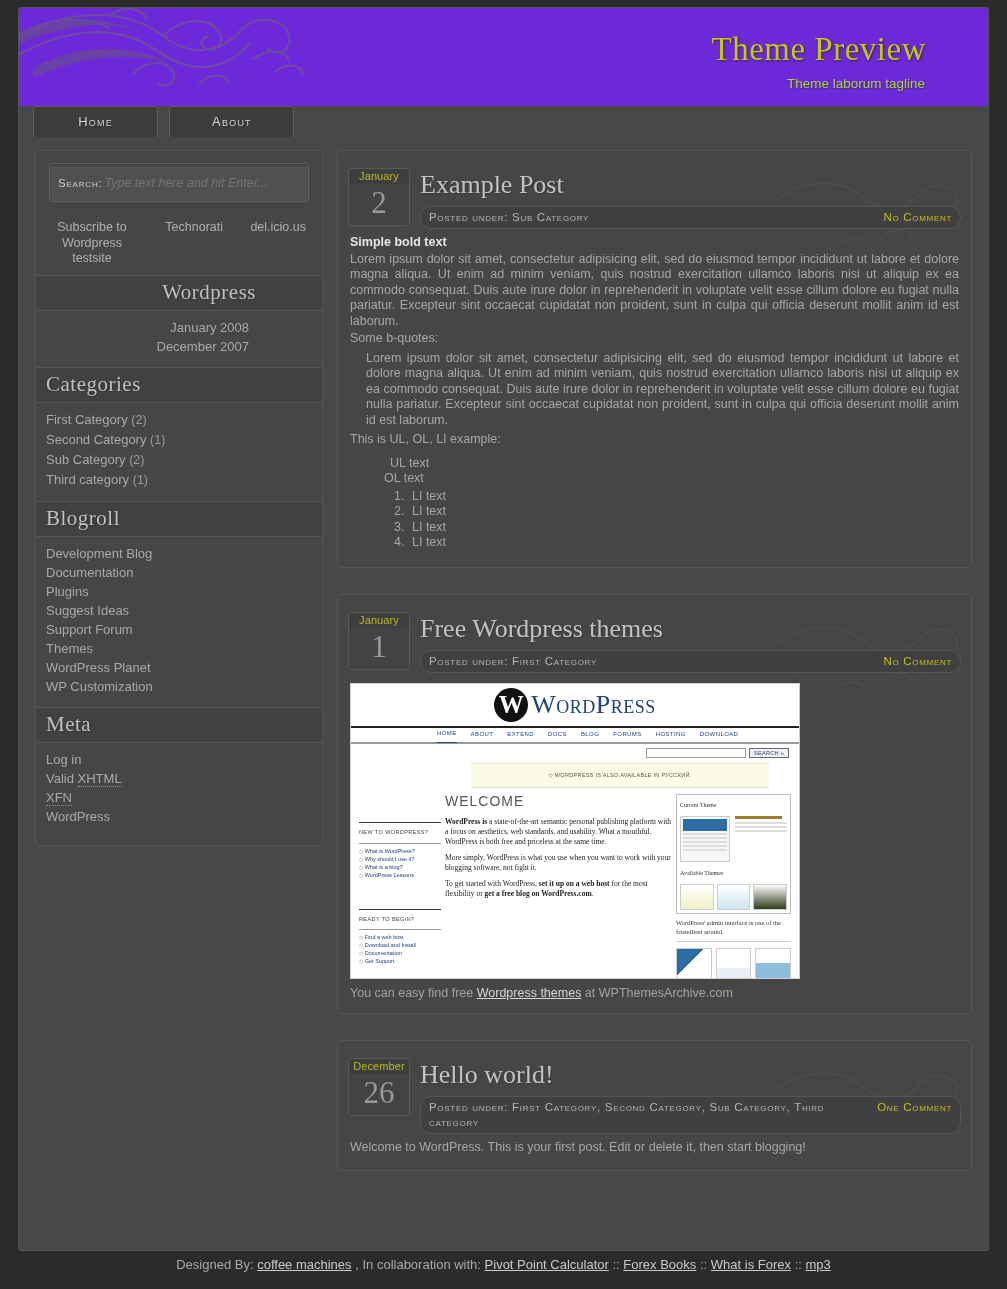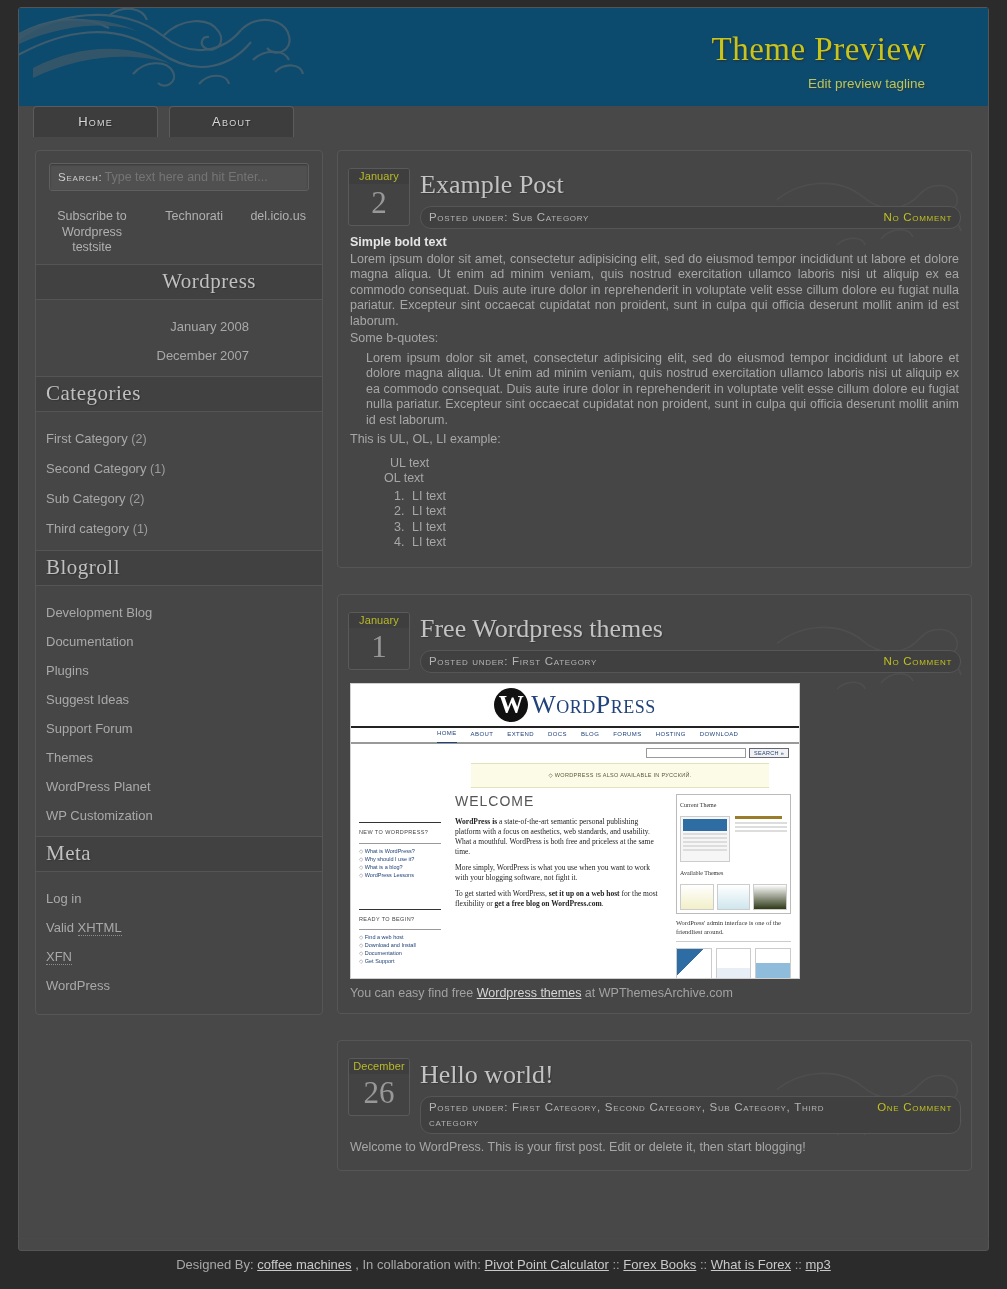--- a/index.html
+++ b/index.html
@@ -17,21 +17,21 @@
     width: 971px; height: 1244px;
     background: #484848;
     border: 1px solid #555;
     border-radius: 3px;
   }
 
   
   .header {
     position: relative;
     height: 98px;
-    background: #0c4a6e;
+    background: #6d28d9;
     overflow: hidden;
   }
   .header-swirl {
     position: absolute; left: -6px; top: -10px;
     width: 330px; height: 115px;
     opacity: .5;
     pointer-events: none;
   }
   .site-title {
     position: absolute; right: 62px; top: 23px;
@@ -89,21 +89,21 @@
     flex: 0 0 288px;
     background: #464646;
     border: 1px solid #565656;
     border-radius: 4px;
     padding: 0 0 10px 0;
     overflow: hidden;
   }
   .search-row { padding: 12px 13px 4px 13px; }
   .search-box {
     display: flex; align-items: center;
-    height: 28px;
+    height: 39px;
     background: #505050;
     border: 1px solid #5f5f5f;
     border-radius: 3px;
     padding: 0 8px;
     box-shadow: inset 0 1px 2px rgba(0,0,0,.3);
   }
   .search-label {
     color: #cfcfcf;
     font-size: 11.5px;
     font-variant: small-caps;
@@ -112,20 +112,21 @@
   }
   .search-input {
     flex: 1;
     background: transparent;
     border: none;
     outline: none;
     color: #b8b8b8;
     font-family: "Liberation Sans", sans-serif;
     font-size: 12.5px;
     padding-left: 2px;
+    font-style: italic;
   }
 
   .social-links {
     display: flex;
     justify-content: space-between;
     padding: 14px 16px 8px 10px;
     font-size: 12.5px;
   }
   .social-links a {
     color: #b0b0b0;
@@ -145,21 +146,21 @@
     color: #c0c0c0;
     letter-spacing: .5px;
     text-shadow: 1px 1px 1px #343434;
   }
   .sec-head.right { text-align: right; padding-right: 66px; }
   .sec-list {
     list-style: none;
     margin: 0;
     padding: 7px 10px 9px 10px;
   }
-  .sec-list li { line-height: 19px; font-size: 13px; margin-top: 10px; }
+  .sec-list li { line-height: 19px; font-size: 13px; }
   .sec-list.right { text-align: right; padding-right: 73px; }
   .sec-list a {
     color: #a9a9a9;
     text-decoration: none;
     font-size: 13px;
   }
   .cat-count { color: #9c9c9c; font-size: 12.5px; }
   .abbr-dotted { border-bottom: 1px dotted #8d8d8d; }
   .sec-block + .sec-block { margin-top: 2px; }
 
@@ -339,21 +340,21 @@
     background: #fbfbe8;
     border-top: 1px solid #e3e3bb;
     border-bottom: 1px solid #e3e3bb;
     text-align: center;
     font-family: "Liberation Sans", sans-serif;
     font-size: 5.5px;
     color: #5a5a38;
     padding: 4px 0;
     letter-spacing: .3px;
   }
-  .wp-cols { display: flex; padding: 6px 8px 0 8px; gap: 14px; }
+  .wp-cols { display: flex; padding: 6px 8px 0 8px; gap: 4px; }
   .wp-col-left { width: 82px; flex: 0 0 82px; padding-top: 28px; }
   .wp-col-mid { flex: 1; }
   .wp-col-right { width: 115px; flex: 0 0 115px; }
   .wp-sub-head {
     font-family: "Liberation Sans", sans-serif;
     font-size: 5.5px; color: #444;
     letter-spacing: .4px;
     border-top: 1px solid #333; border-bottom: 1px solid #999;
     padding: 2px 0;
     margin-bottom: 3px;
@@ -450,21 +451,21 @@
         <path d="M186 86 C196 74 214 76 216 86"></path>
         <path d="M96 18 C110 6 130 10 134 22"></path>
         <path d="M262 74 C272 64 288 66 290 76"></path>
       </g>
       <g fill="#666666" opacity=".85">
         <path d="M-10 44 C30 18 84 14 126 34 C96 22 40 26 -10 54 Z"></path>
         <path d="M20 70 C70 44 120 46 158 66 C122 54 70 56 20 80 Z"></path>
       </g>
     </svg>
     <div class="site-title">Theme Preview</div>
-    <div class="site-tagline">Edit preview tagline</div>
+    <div class="site-tagline">Theme laborum tagline</div>
   </div>
 
   <div class="nav">
     <div class="nav-tab">Home</div>
     <div class="nav-tab">About</div>
   </div>
 
   <div class="body-wrap">
 
     <div class="sidebar">

